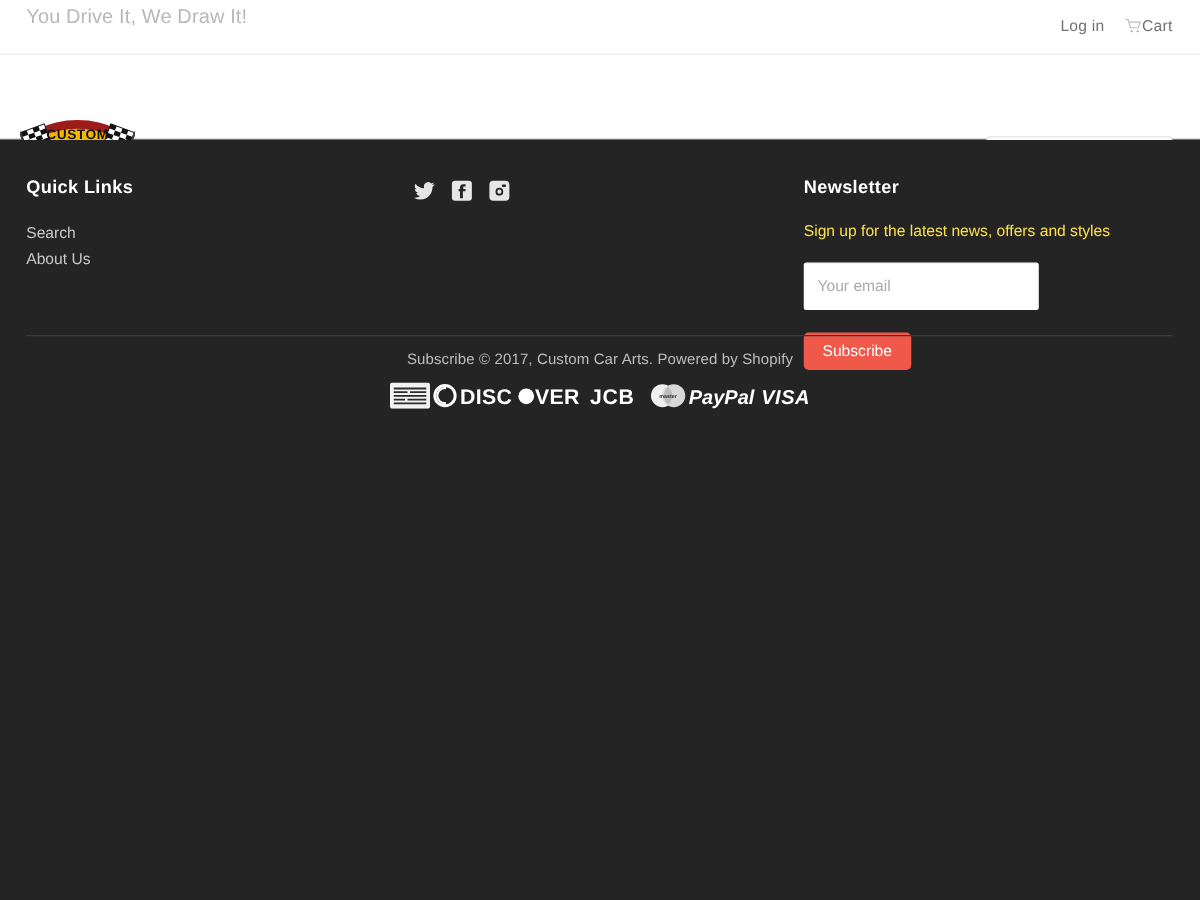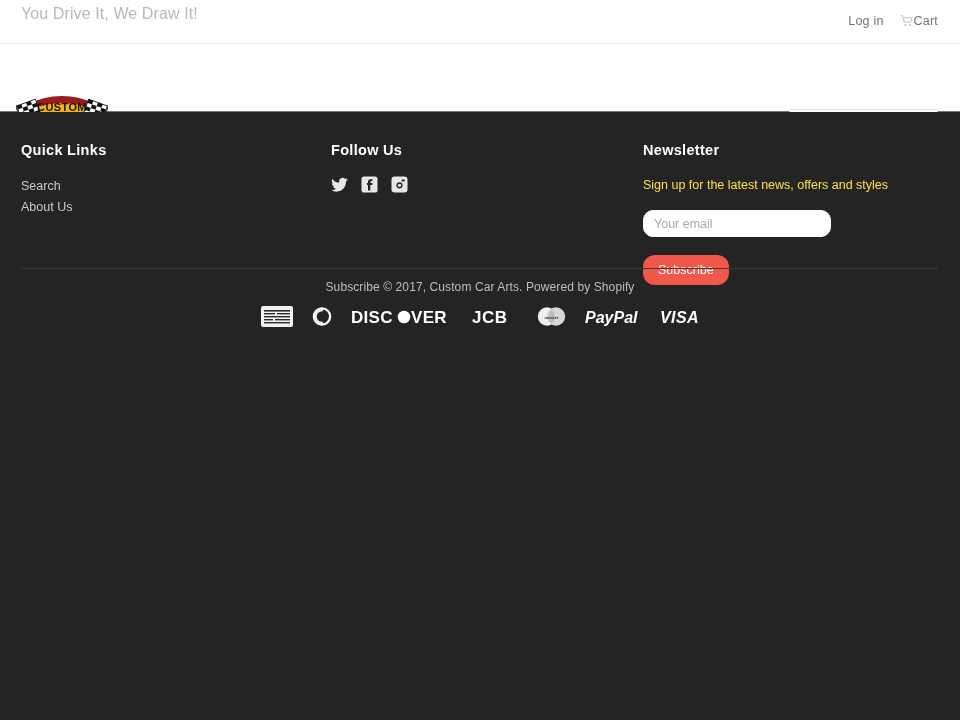--- a/index.html
+++ b/index.html
@@ -138,38 +138,38 @@
   .social-row { display: flex; gap: 13px; margin-top: 2px; }
   .social-icon { width: 17px; height: 17px; display: block; }
 
   .news-text {
     font-size: 12.5px;
     color: #fde047;
     line-height: 18px;
     margin-bottom: 16px;
   }
   .email-input {
-    width: 188px; height: 27px;
+    width: 188px; height: 38px;
     border: 1px solid #ffffff;
     background: #ffffff;
-    border-radius: 10px;
+    border-radius: 2px;
     padding: 0 10px;
     font-family: "Liberation Sans", sans-serif;
     font-size: 12.5px;
     color: #333;
     outline: none;
     display: block;
   }
   .email-input::placeholder { color: #a9a9a9; }
   .subscribe-btn {
     margin-top: 18px;
     background: #f0584a;
     color: #ffffff;
     border: none;
-    border-radius: 12px;
+    border-radius: 4px;
     font-family: "Liberation Sans", sans-serif;
     font-size: 12.5px;
     padding: 8px 15px;
     cursor: pointer;
     display: block;
   }
 
   .footer-divider {
     position: absolute;
     left: 21px; top: 156px;
@@ -185,21 +185,20 @@
     color: #bdbdbd;
     letter-spacing: .1px;
   }
   .payments {
     position: absolute;
     top: 194px; left: 0;
     width: 960px;
     display: flex;
     justify-content: center;
     align-items: center;
-    gap: 17px;
   }
   .pay { height: 21px; display: block; }
 </style>
 </head>
 <body>
 
 <div class="topbar">
   <div class="topbar-message">You Drive It, We Draw It!</div>
   <div class="topbar-right">
     <a class="topbar-link" href="#">Log in</a>
@@ -289,21 +288,20 @@
 
   <div class="footer-cols">
 
     <div class="col-quick">
       <div class="footer-title">Quick Links</div>
       <a class="footer-link" href="#">Search</a>
       <a class="footer-link" href="#">About Us</a>
     </div>
 
     <div class="col-follow">
-      <div class="footer-title">Follow Us</div>
       <div class="social-row">
         <a href="#">
           <span class="social-icon">
             <svg viewBox="0 0 17 17" width="17" height="17" fill="#e6e6e6">
               <path d="M16.5 3.3c-.6.27-1.25.45-1.93.53.7-.42 1.23-1.08 1.48-1.87-.65.39-1.37.67-2.14.82A3.37 3.37 0 0 0 8.2 5.85c0 .27.03.52.09.77A9.57 9.57 0 0 1 1.34 2.9a3.37 3.37 0 0 0 1.04 4.5 3.3 3.3 0 0 1-1.52-.42v.04c0 1.63 1.16 2.99 2.7 3.3-.28.08-.58.12-.89.12-.22 0-.43-.02-.63-.06a3.38 3.38 0 0 0 3.15 2.34 6.77 6.77 0 0 1-4.19 1.44c-.27 0-.54-.02-.8-.05a9.54 9.54 0 0 0 5.17 1.52c6.2 0 9.6-5.14 9.6-9.6l-.01-.44c.66-.47 1.23-1.07 1.68-1.75z"></path>
             </svg>
           </span>
         </a>
         <a href="#">
           <span class="social-icon">

